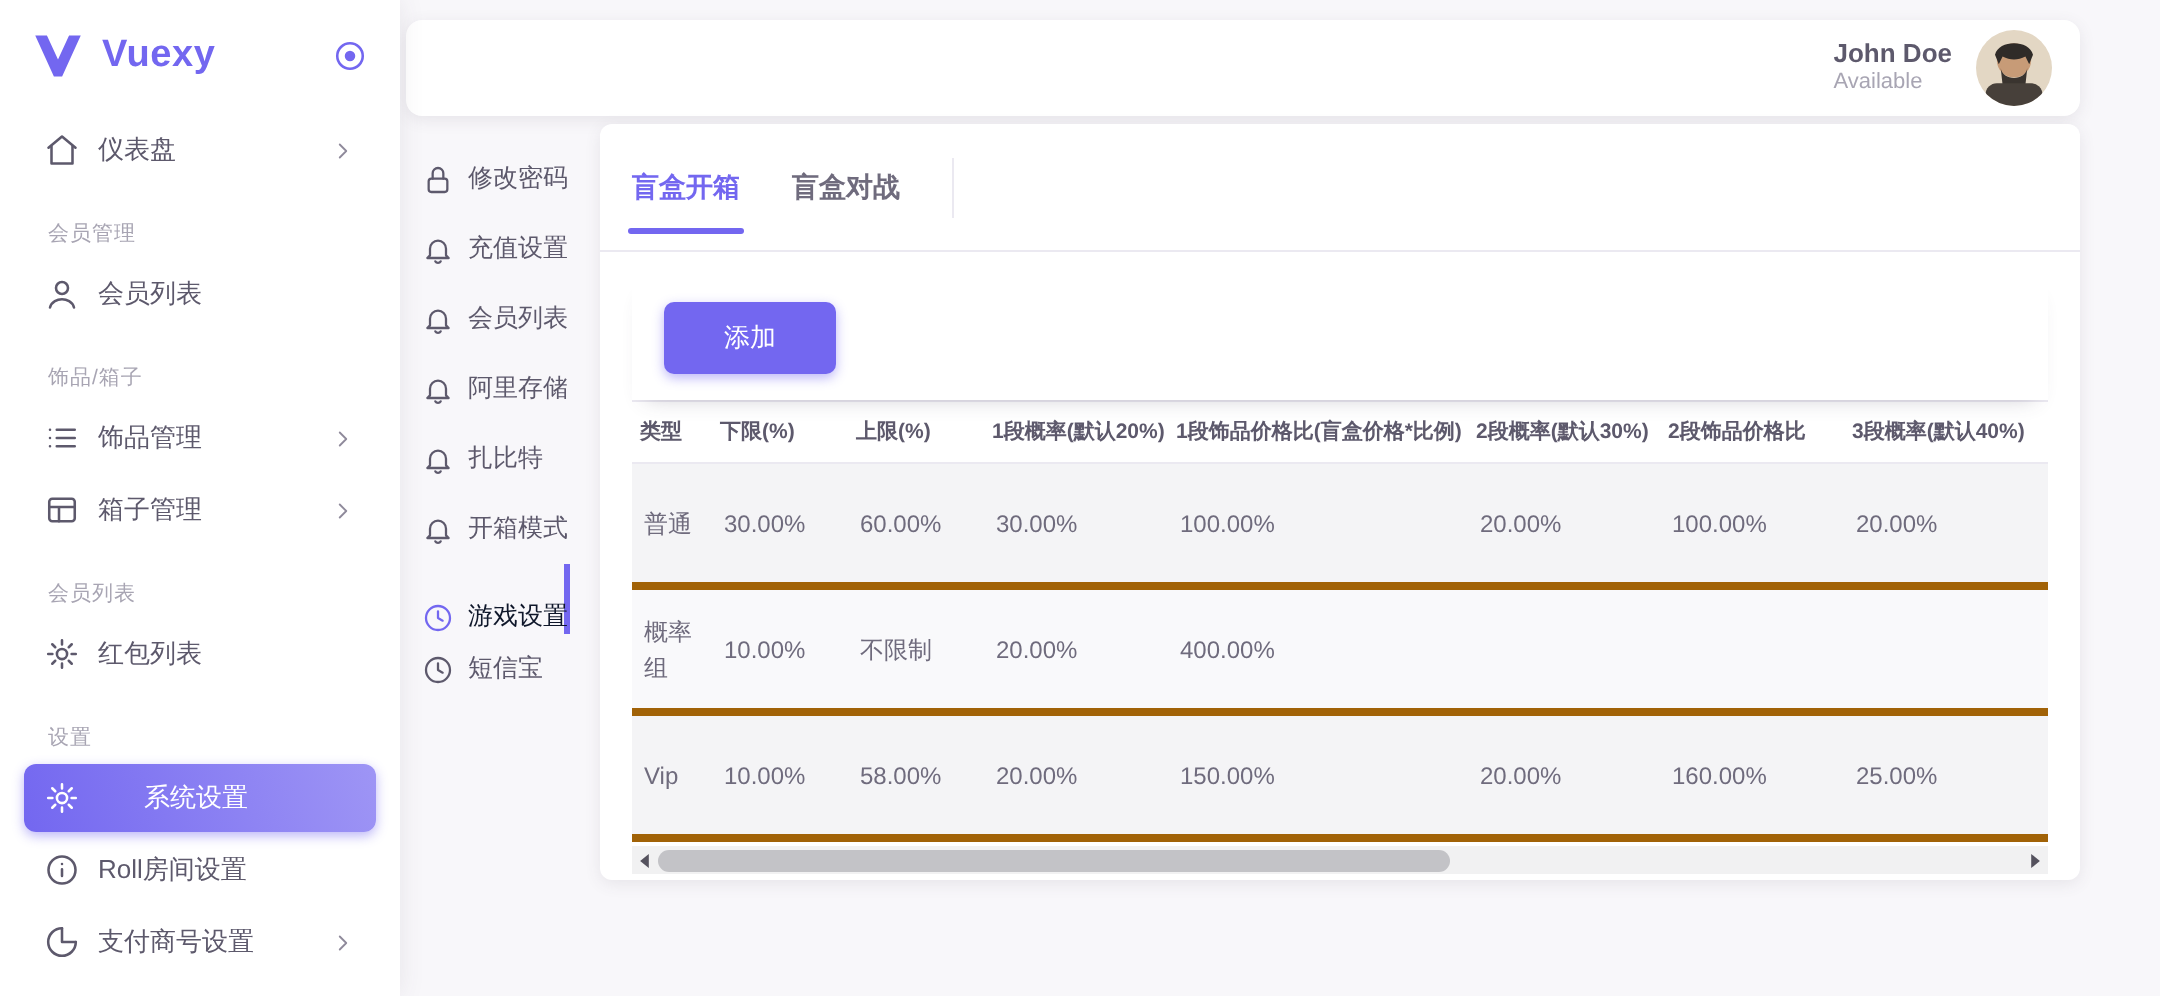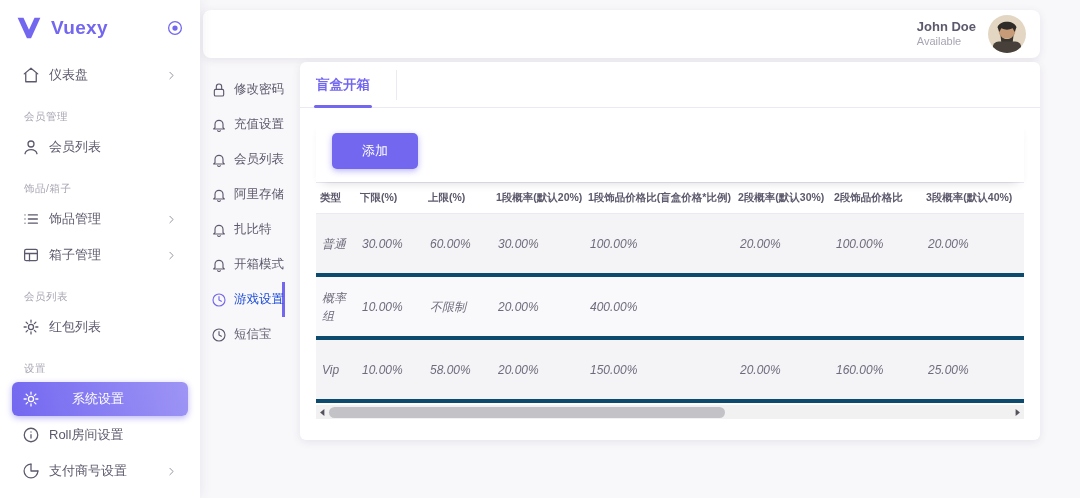--- a/index.html
+++ b/index.html
@@ -32,44 +32,44 @@
   .user-name{font-size:13px;font-weight:bold;color:#5d596c;}
   .user-status{font-size:11px;color:#a8a5b3;}
   .avatar{width:38px;height:38px;border-radius:50%;overflow:hidden;cursor:pointer;flex-shrink:0;}
   .avatar svg{width:100%;height:100%;display:block;}
 
   
   .submenu{position:absolute;left:211px;top:72px;width:74px;z-index:1;}
   .submenu-item{display:flex;align-items:center;gap:7px;height:35px;font-size:12.5px;color:#5d596c;
                 cursor:pointer;white-space:nowrap;}
   .submenu-item .icon{width:16px;height:16px;color:#5d596c;flex-shrink:0;}
-  .submenu-item.active{color:#1d4ed8;border-right:3px solid #7367f0;}
+  .submenu-item.active{color:#0f172a;border-right:3px solid #7367f0;align-items:flex-end;}
   .submenu-item.active .icon{color:#7367f0;}
 
   
   .main-card{position:absolute;left:300px;top:62px;width:740px;height:378px;background:#fff;border-radius:6px;
              box-shadow:0 2px 8px rgba(75,70,92,.10);z-index:2;}
-  .tabs{display:flex;align-items:center;padding:0 16px;border-bottom:1px solid #ebe9f1;height:46px;gap:26px;}
+  .tabs{display:flex;align-items:center;padding:0 16px;border-bottom:1px solid #ebe9f1;height:64px;gap:26px;}
   .tab{font-size:13.5px;font-weight:bold;color:#6f6b7d;height:46px;display:flex;align-items:center;
        position:relative;cursor:pointer;}
   .tab.active{color:#7367f0;}
   .tab.active::after{content:"";position:absolute;left:-2px;right:-2px;bottom:0;height:2.5px;
                      background:#7367f0;border-radius:2px;}
   .tab-divider{width:1px;height:30px;background:#ebe9f1;}
 
   .inner{margin:12px 16px 0 16px;}
   .toolbar{padding:13px 16px;position:relative;z-index:1;box-shadow:0 6px 10px -7px rgba(75,70,92,.30);}
   .add-btn{background:#7367f0;color:#fff;border:none;border-radius:5px;padding:9px 30px;font-size:13px;
            cursor:pointer;box-shadow:0 2px 6px rgba(115,103,240,.48);font-family:inherit;}
 
   table{width:100%;border-collapse:separate;border-spacing:0;table-layout:fixed;}
   thead th{font-size:10.5px;font-weight:bold;color:#5d596c;text-align:left;padding:8px 4px;
            border-top:1px solid #ebe9f1;border-bottom:1px solid #ebe9f1;white-space:nowrap;overflow:hidden;}
   tbody td{padding:8px 6px;height:63px;font-size:12px;color:#6f6b7d;background:#f4f4f6;
-           border-bottom:4px solid #0c4a6e;vertical-align:middle;word-break:break-all;line-height:1.5;font-style:italic;}
+           border-bottom:4px solid #a16207;vertical-align:middle;word-break:break-all;line-height:1.5;}
   tbody tr.alt td{background:#f9f9fb;}
 
   
   .scrollbar{display:flex;align-items:center;height:14px;background:#f1f1f2;margin-top:2px;cursor:pointer;}
   .sb-arrow{width:13px;height:13px;color:#55525e;flex-shrink:0;display:flex;align-items:center;justify-content:center;}
   .sb-track{flex:1;height:14px;position:relative;}
   .sb-thumb{position:absolute;left:0;top:1.5px;height:11px;width:58%;background:#c3c3c7;border-radius:6px;cursor:grab;}
 </style>
 </head>
 <body>
@@ -277,20 +277,21 @@
           <path d="M12 7v5l3.5 2"></path>
         </svg>
       </span>
     <span>短信宝</span>
   </div>
 </nav>
 
 <main class="main-card">
   <div class="tabs">
     <div class="tab active">盲盒开箱</div>
+    <div class="tab">盲盒对战</div>
     <div class="tab-divider"></div>
   </div>
 
   <div class="inner">
     <div class="toolbar">
       <button class="add-btn">添加</button>
     </div>
 
     <table>
       <colgroup>

